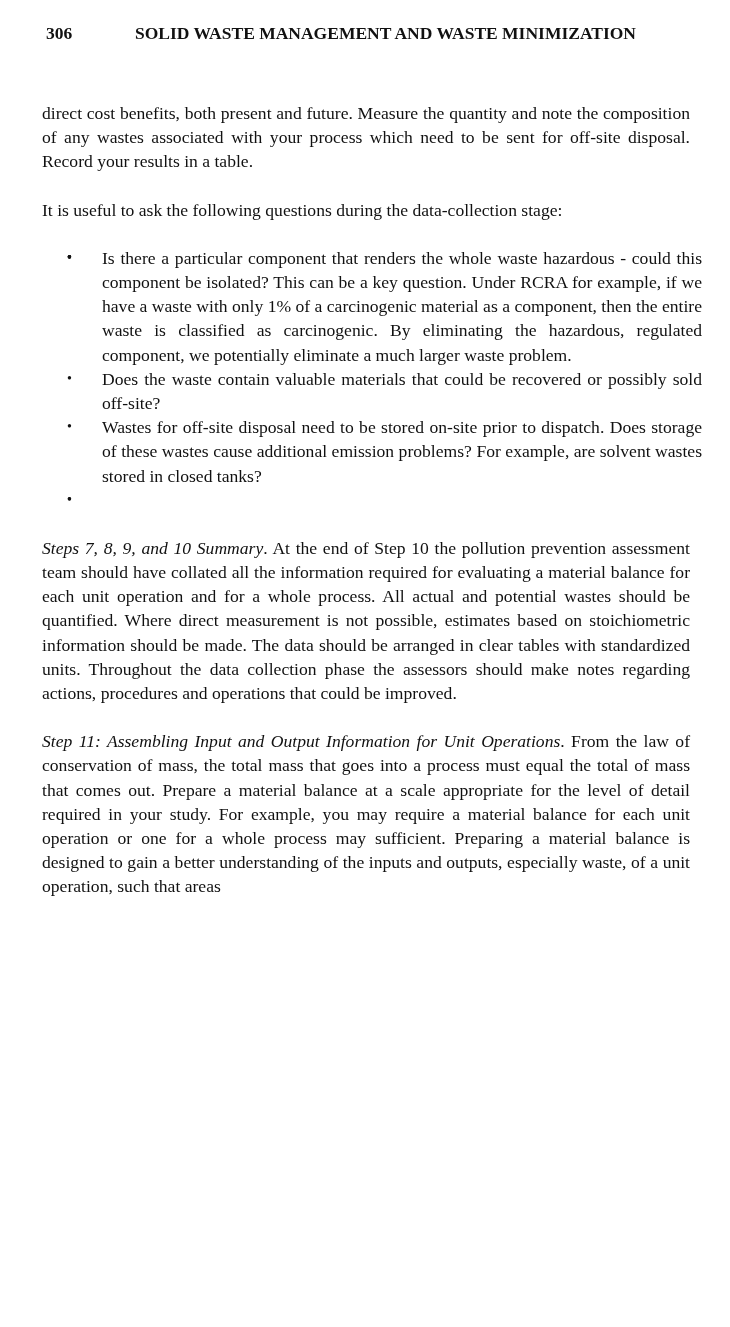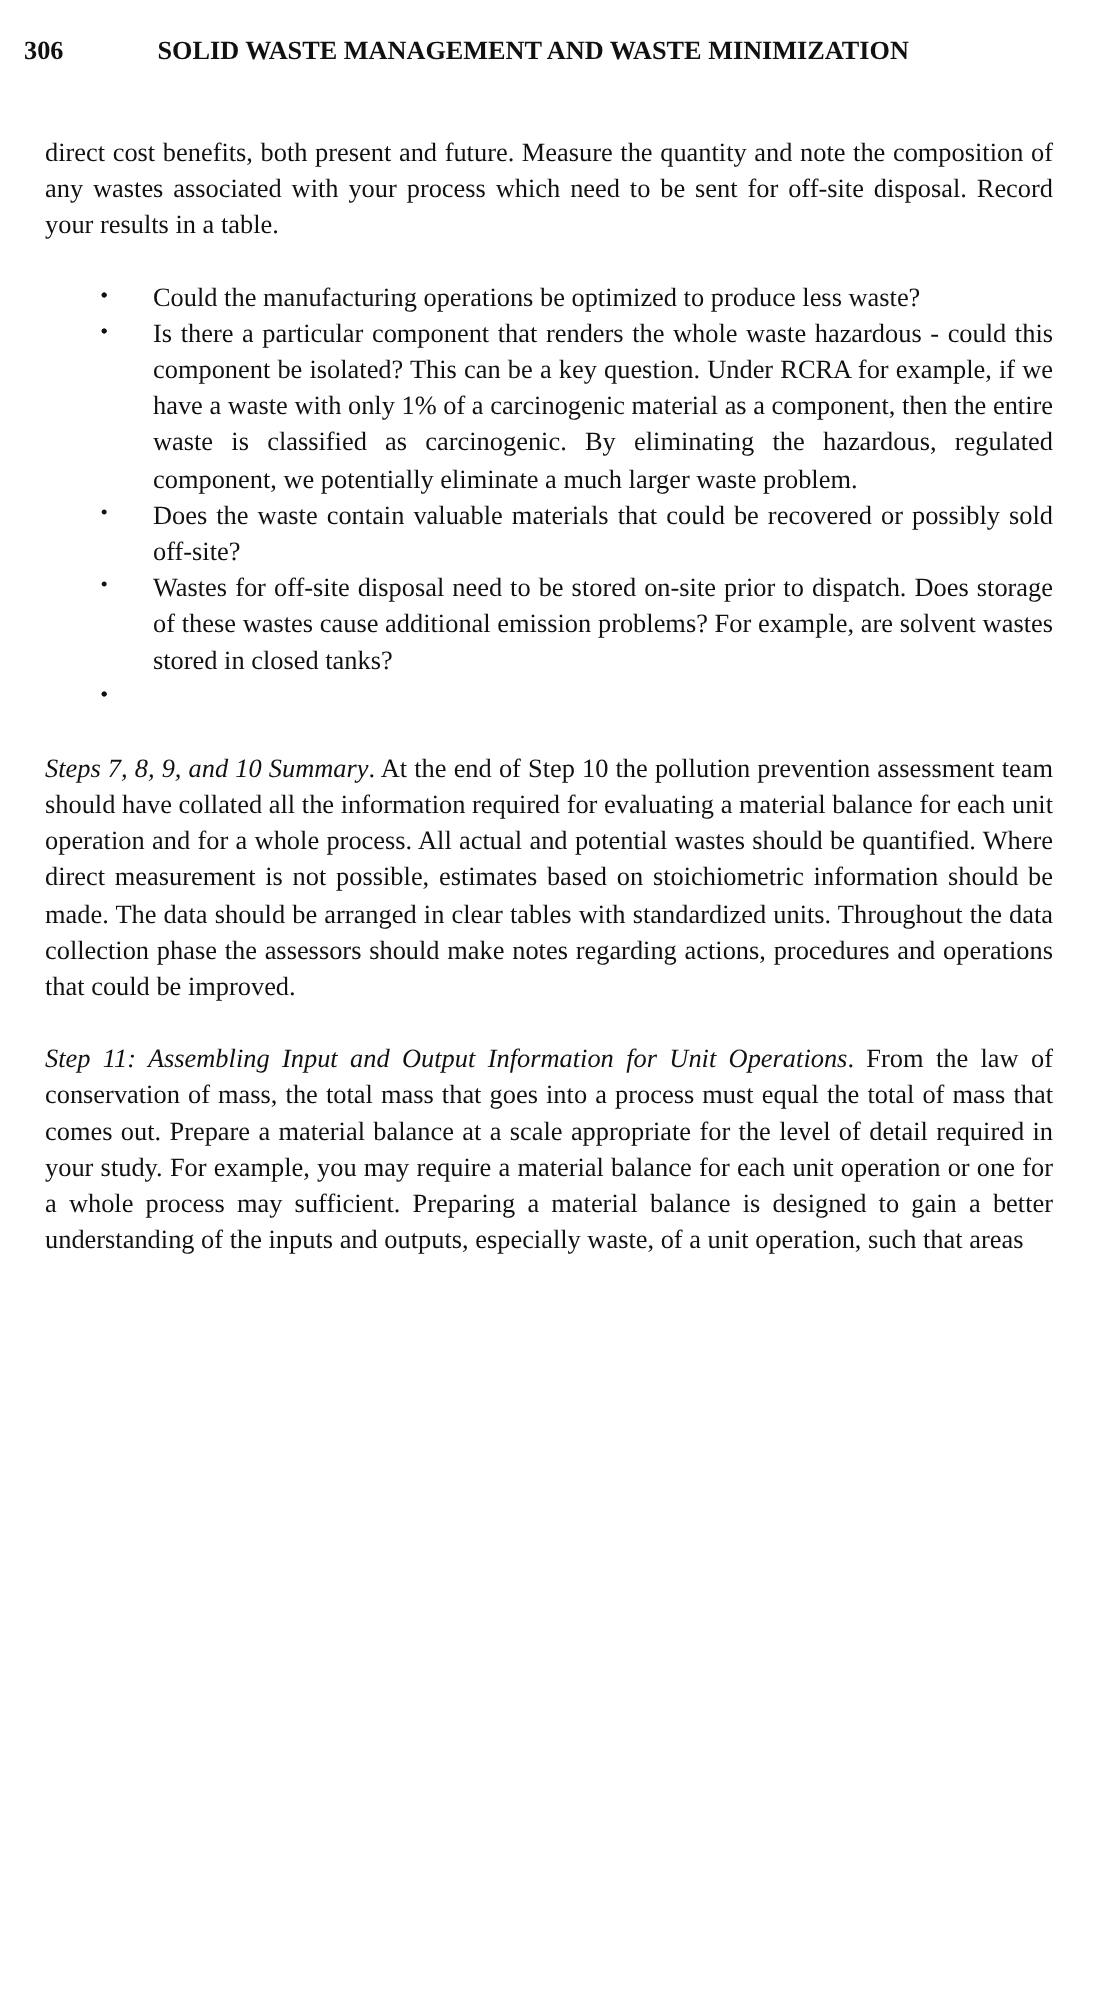--- a/index.html
+++ b/index.html
@@ -2,30 +2,30 @@
 <html><head>
   <meta charset="utf-8">
   <style>
     html, body { margin: 0; padding: 0; background: #ffffff; }
     body {
       width: 730px; height: 1327px; position: relative; overflow: hidden;
       font-family: "Liberation Serif", "DejaVu Serif", serif;
       color: #111111;
     }
     .header {
-      position: absolute; top: 22px; left: 16px; width: 680px;
+      position: absolute; top: 22px; left: 46px; width: 680px;
       font-weight: bold; font-size: 17.5px; line-height: 22px;
       white-space: nowrap;
     }
     .header .page-num { display: inline-block; width: 89px; }
     .content {
       position: absolute; left: 30px; width: 672px; top: 89px;
       font-size: 17.6px; line-height: 24.2px;
     }
-    p { margin: 0; text-align: justify; }
+    p { margin: 12px; text-align: justify; }
     .para-gap { margin-top: 24px; }
     ul.bullets {
       list-style: none; margin: 24px 0 0 0; padding: 0;
     }
     ul.bullets li {
       position: relative; padding-left: 72px; text-align: justify;
     }
     ul.bullets li .bullet {
       position: absolute; left: 37px; top: 0; font-size: 14px;
     }
@@ -35,24 +35,25 @@
 </head>
 <body>
 
 <div class="header">
   <span class="page-num">306</span><span>SOLID WASTE MANAGEMENT AND WASTE MINIMIZATION</span>
 </div>
 
 <div class="content">
   <p>direct cost benefits, both present and future. Measure the quantity and note the composition of any wastes associated with your process which need to be sent for off-site disposal. Record your results in a table.</p>
 
+  <p class="para-gap">It is useful to ask the following questions during the data-collection stage:</p>
 
   <ul class="bullets">
     <li><span class="bullet">•</span></li>
-    <li><span class="bullet">•</span><span>Could the manufacturing operations be optimized to produce less waste?</span></li>
+    <li><span class="bullet">•</span></li>
     <li><span class="bullet">•</span></li>
     <li><span class="bullet">•</span><span>Is there a particular component that renders the whole waste hazardous - could this component be isolated? This can be a key question. Under RCRA for example, if we have a waste with only 1% of a carcinogenic material as a component, then the entire waste is classified as carcinogenic. By eliminating the hazardous, regulated component, we potentially eliminate a much larger waste problem.</span></li>
     <li><span class="bullet">•</span><span>Does the waste contain valuable materials that could be recovered or possibly sold off-site?</span></li>
     <li><span class="bullet">•</span><span>Wastes for off-site disposal need to be stored on-site prior to dispatch. Does storage of these wastes cause additional emission problems? For example, are solvent wastes stored in closed tanks?</span></li>
     <li><span class="bullet">•</span></li>
     <li><span class="bullet">•</span></li>
   </ul>
 
   <p class="section-gap"><em>Steps 7, 8, 9, and 10 Summary</em><span>. At the end of Step 10 the pollution prevention assessment team should have collated all the information required for evaluating a material balance for each unit operation and for a whole process. All actual and potential wastes should be quantified. Where direct measurement is not possible, estimates based on stoichiometric information should be made. The data should be arranged in clear tables with standardized units. Throughout the data collection phase the assessors should make notes regarding actions, procedures and operations that could be improved.</span></p>
 

